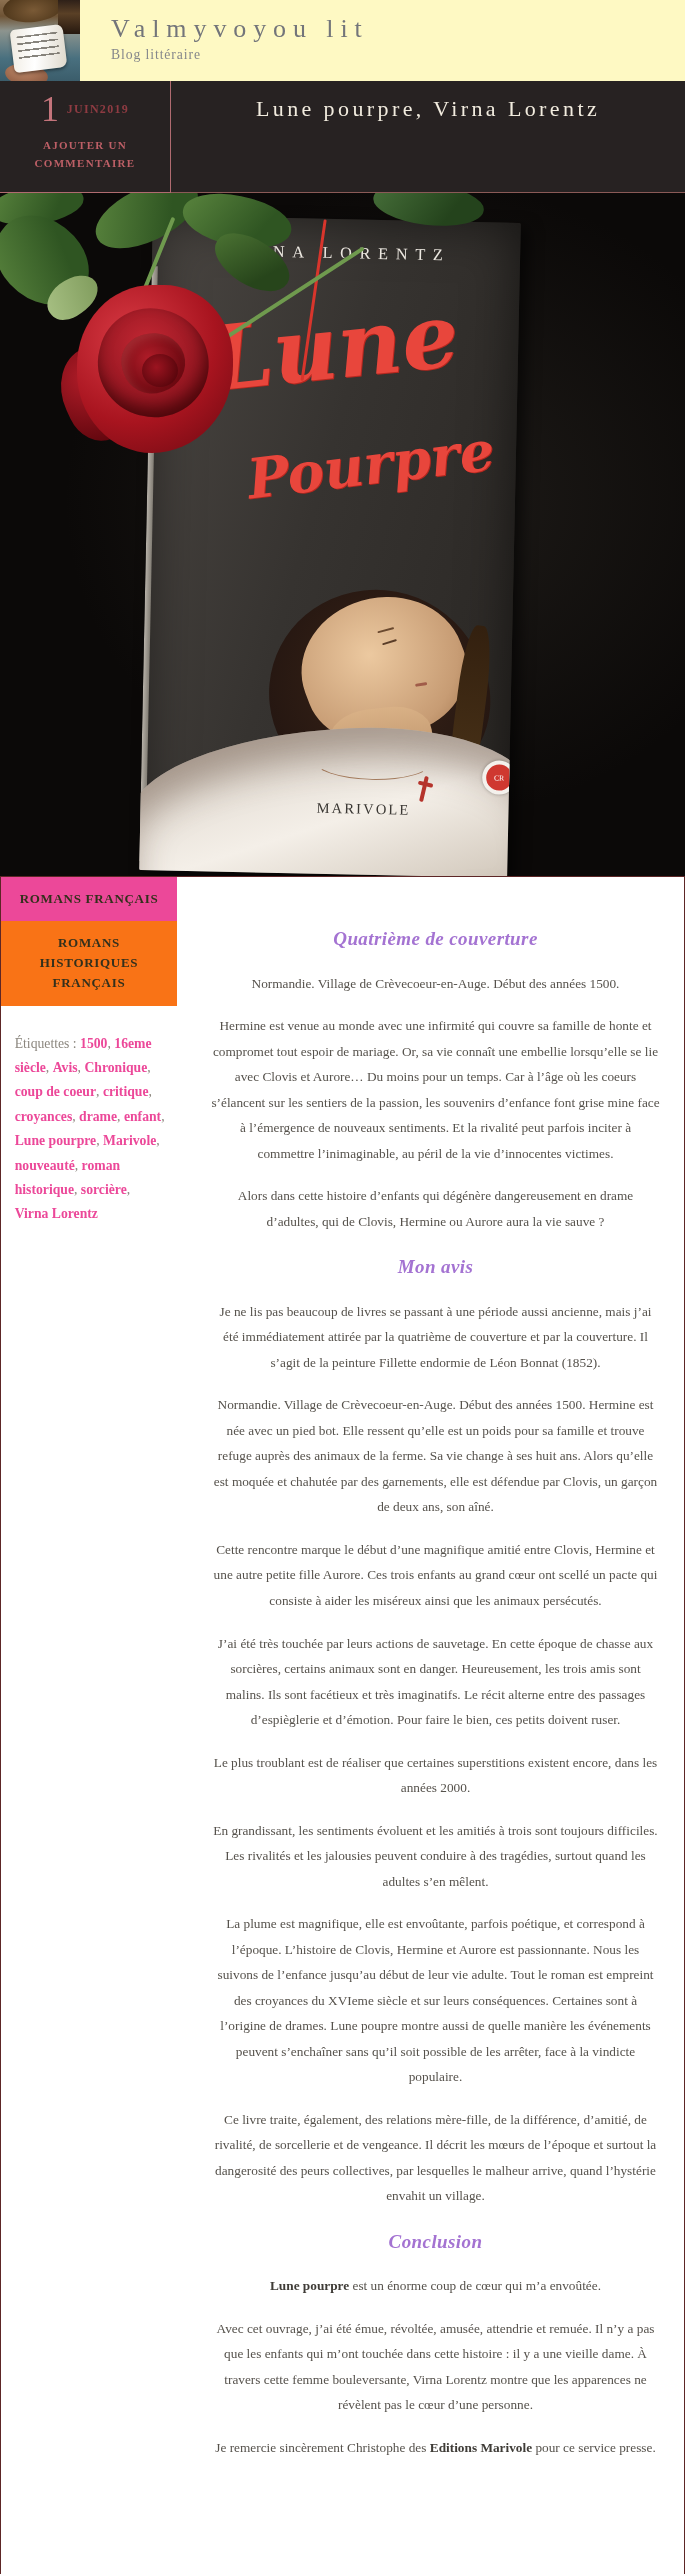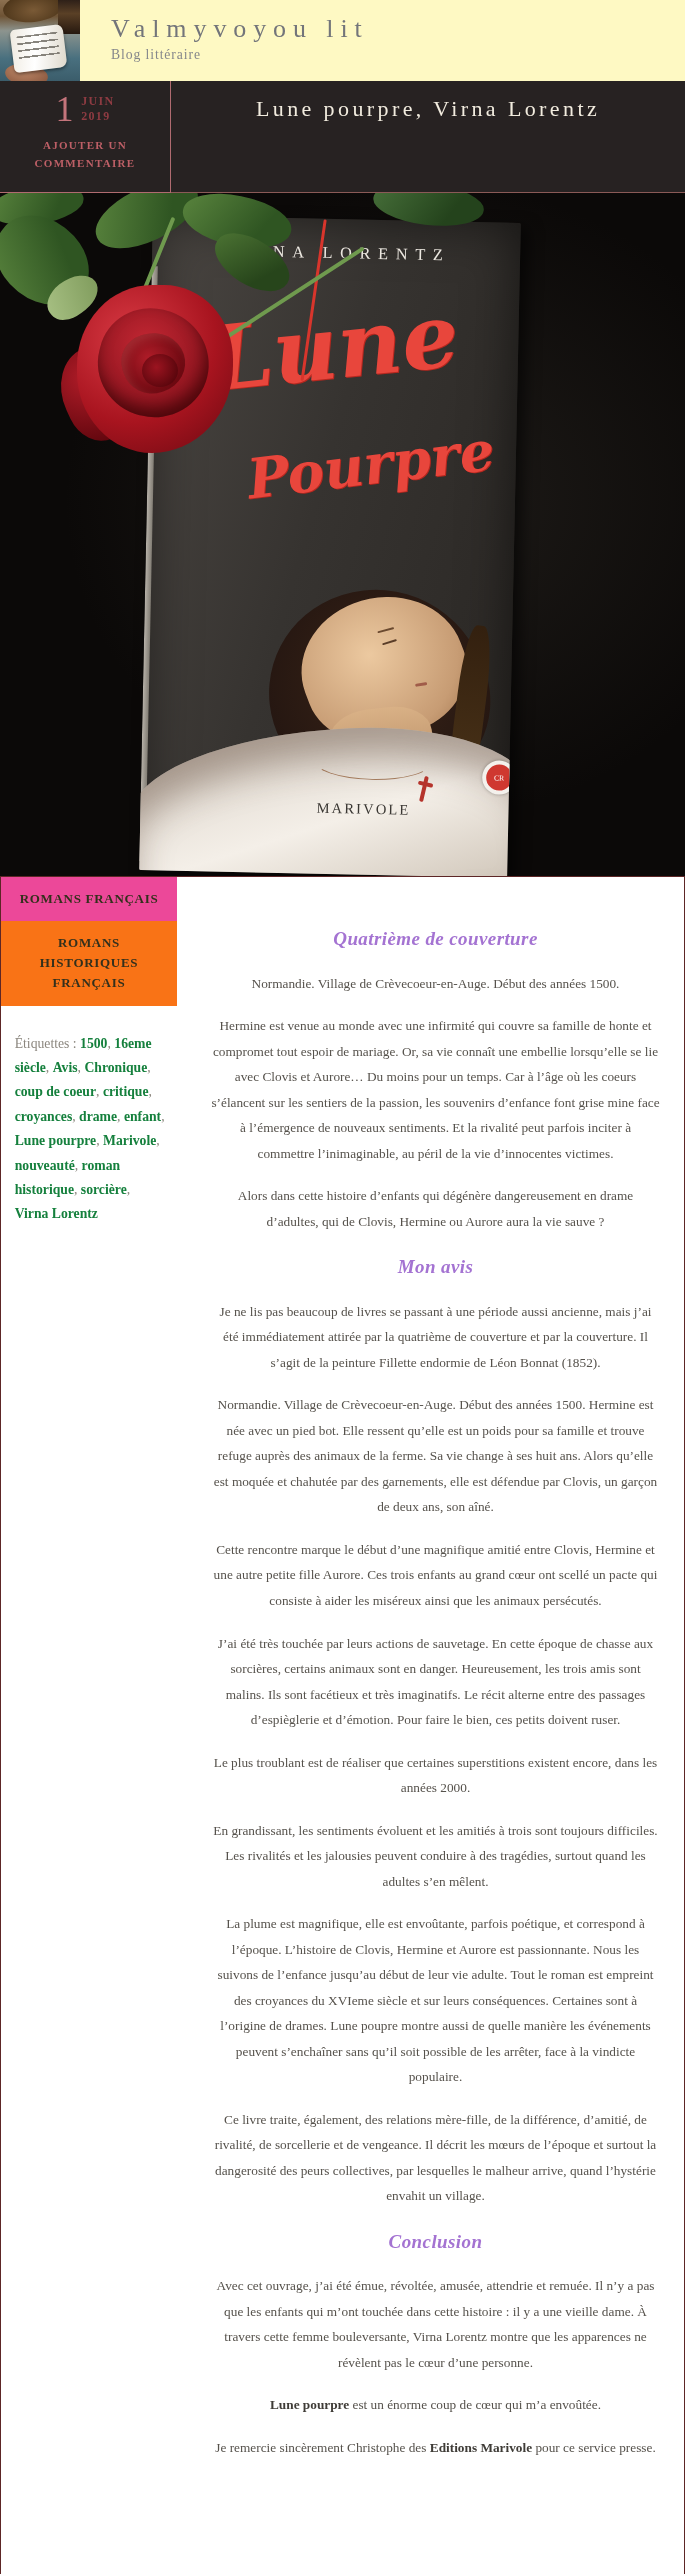--- a/index.html
+++ b/index.html
@@ -21,21 +21,21 @@
   .site-id { padding:13.7px 0 0 31px; }
   .site-title { font-size:26px; letter-spacing:6.9px; color:#73757a; font-weight:400; cursor:pointer; }
   .site-subtitle { font-size:13.7px; color:#85878b; margin-top:3.4px; letter-spacing:0.9px; }
 
   
   .post-banner { background:#272222; color:#f2ecdf; position:relative; }
   .banner-top { display:flex; height:56px; }
   .date-box { width:171px; flex:none; display:flex; align-items:center; justify-content:center; gap:7.7px;
               border-right:0.9px solid #b06b70; }
   .date-day { font-size:36px; color:#c4747b; line-height:1; font-weight:400; }
-  .date-my { display:flex; flex-direction:column; justify-content:center; }
+  .date-my { display:flex; flex-direction:row; justify-content:center; }
   .date-month,.date-year { font-size:12px; font-weight:700; color:#8e3b42; letter-spacing:1.3px; line-height:1.25; }
   .banner-title-wrap { flex:1; display:flex; align-items:center; justify-content:center; }
   .post-title { font-size:22px; letter-spacing:3.4px; font-weight:400; color:#f2ecdf; }
   .banner-bottom { display:flex; height:56px; }
   .add-comment-box { width:171px; flex:none; display:flex; align-items:flex-start; justify-content:center; text-align:center;
               border-right:0.9px solid #b06b70; border-bottom:0.9px solid #b06b70; }
   .add-comment { font-size:11px; font-weight:700; letter-spacing:1.3px; color:#bd5f66; line-height:1.6; cursor:pointer; }
   .banner-bottom .spacer { flex:1; border-bottom:0.9px solid #8b5a57; }
 
   
@@ -97,21 +97,21 @@
   .cat-badge { display:flex; align-items:center; justify-content:center; text-align:center; width:100%;
                padding:12px 10.3px; font-size:13px; font-weight:600; letter-spacing:0.7px; color:#33301c; line-height:1.55; cursor:pointer; }
   .author-box { margin:19px 12px 0 13.7px; font-size:13.3px; line-height:1.5; color:#3a3733; }
   .avatar { float:left; width:43px; height:43px; border-radius:5.1px; margin:1.7px 8.6px 3.4px 0; position:relative; overflow:hidden;
             background:linear-gradient(180deg,#6b4f33 0%,#8a6b44 22%,#3c6b7d 62%,#2e5a6e 100%); }
   .avatar::after { content:""; position:absolute; left:7.7px; top:12px; width:27px; height:20.6px; background:#f2eee6; border-radius:2.6px; transform:rotate(-8deg); box-shadow:inset 0 -5.1px 0 rgba(90,110,140,.35); }
   .published-by { font-family:"DejaVu Sans","Liberation Sans",sans-serif; font-size:12.4px; color:#3a3a3a; }
   .view-all { display:block; color:#2e2b28; margin-top:1.7px; cursor:pointer; }
   .tags-block { margin:26px 12px 0 13.7px; font-size:13.7px; line-height:1.78; clear:both; }
   .tags-label { color:#8b867e; }
-  .tag { font-weight:700; color:#15803d; cursor:pointer; }
+  .tag { font-weight:700; color:#ec4899; cursor:pointer; }
   .tag-sep { color:#8b867e; }
 
   .main-col { flex:1; padding:29px 24px 26px 34px; }
   .article { max-width:467px; }
   .section-heading { font-size:19px; font-style:italic; font-weight:700; color:#a473d2; text-align:center; margin:22px 0 20.6px; letter-spacing:0.4px; }
   .article p { font-size:13.3px; line-height:1.92; color:#56524c; text-align:center; margin:17px 0; }
   .article p strong { color:#3f3c37; }
 </style>
 </head>
 <body>
@@ -216,19 +216,19 @@
         <h2 class="section-heading">Mon avis</h2>
         <p><span>Je ne lis pas beaucoup de livres se passant à une période aussi ancienne, mais j’ai été immédiatement attirée par la quatrième de couverture et par la couverture. Il s’agit de la peinture Fillette endormie de Léon Bonnat (1852).</span></p>
         <p><span>Normandie. Village de Crèvecoeur-en-Auge. Début des années 1500. Hermine est née avec un pied bot. Elle ressent qu’elle est un poids pour sa famille et trouve refuge auprès des animaux de la ferme. Sa vie change à ses huit ans. Alors qu’elle est moquée et chahutée par des garnements, elle est défendue par Clovis, un garçon de deux ans, son aîné.</span></p>
         <p><span>Cette rencontre marque le début d’une magnifique amitié entre Clovis, Hermine et une autre petite fille Aurore. Ces trois enfants au grand cœur ont scellé un pacte qui consiste à aider les miséreux ainsi que les animaux persécutés.</span></p>
         <p><span>J’ai été très touchée par leurs actions de sauvetage. En cette époque de chasse aux sorcières, certains animaux sont en danger. Heureusement, les trois amis sont malins. Ils sont facétieux et très imaginatifs. Le récit alterne entre des passages d’espièglerie et d’émotion. Pour faire le bien, ces petits doivent ruser.</span></p>
         <p><span>Le plus troublant est de réaliser que certaines superstitions existent encore, dans les années 2000.</span></p>
         <p><span>En grandissant, les sentiments évoluent et les amitiés à trois sont toujours difficiles. Les rivalités et les jalousies peuvent conduire à des tragédies, surtout quand les adultes s’en mêlent.</span></p>
         <p><span>La plume est magnifique, elle est envoûtante, parfois poétique, et correspond à l’époque. L’histoire de Clovis, Hermine et Aurore est passionnante. Nous les suivons de l’enfance jusqu’au début de leur vie adulte. Tout le roman est empreint des croyances du XVIeme siècle et sur leurs conséquences. Certaines sont à l’origine de drames. Lune poupre montre aussi de quelle manière les événements peuvent s’enchaîner sans qu’il soit possible de les arrêter, face à la vindicte populaire.</span></p>
         <p><span>Ce livre traite, également, des relations mère-fille, de la différence, d’amitié, de rivalité, de sorcellerie et de vengeance. Il décrit les mœurs de l’époque et surtout la dangerosité des peurs collectives, par lesquelles le malheur arrive, quand l’hystérie envahit un village.</span></p>
         <h2 class="section-heading">Conclusion</h2>
+        <p><strong>Lune pourpre</strong><span> est un énorme coup de cœur qui m’a envoûtée.</span></p>
         <p><span>Avec cet ouvrage, j’ai été émue, révoltée, amusée, attendrie et remuée. Il n’y a pas que les enfants qui m’ont touchée dans cette histoire : il y a une vieille dame. À travers cette femme bouleversante, Virna Lorentz montre que les apparences ne révèlent pas le cœur d’une personne.</span></p>
-        <p><strong>Lune pourpre</strong><span> est un énorme coup de cœur qui m’a envoûtée.</span></p>
         <p><span>Je remercie sincèrement Christophe des </span><strong>Editions Marivole</strong><span> pour ce service presse.</span></p>
       </article>
   </main>
 </div>
 
 
 </body></html>

